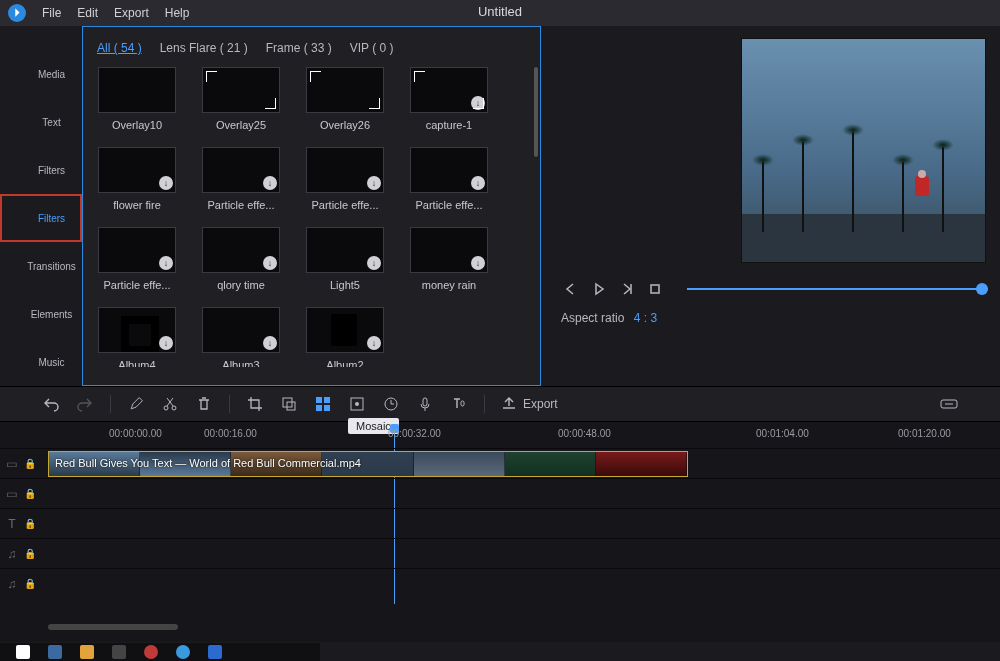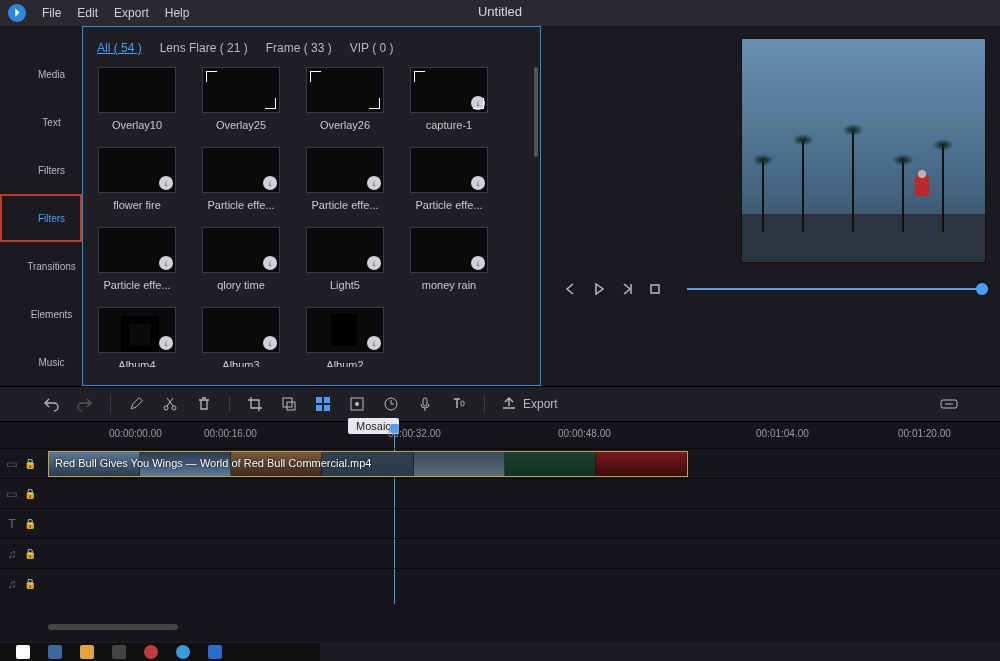--- a/index.html
+++ b/index.html
@@ -237,20 +237,24 @@
       </span>
       <span class="ctrl-btn">
         <svg width="14" height="14" viewBox="0 0 14 14">
             <rect x="3" y="3" width="8" height="8" fill="none" stroke="currentColor" stroke-width="1.5"></rect>
           </svg>
       </span>
       <div class="seekbar">
           <div class="knob"></div>
         </div>
     </div>
+    <div class="aspect">
+      <span>Aspect ratio</span>
+      <span class="val">4 : 3</span>
+    </div>
   </div>
 </div>
 
 <div class="toolbar">
   <span class="tb-btn">
       <svg width="16" height="16" viewBox="0 0 16 16">
         <path d="M6 3 L2 7 L6 11 M2 7 H11 A4 4 0 0 1 11 15" fill="none" stroke="currentColor" stroke-width="1.4"></path>
       </svg>
     </span>
   <span class="tb-btn" style="opacity:.35">
@@ -352,21 +356,21 @@
       <span class="icon">▭</span>
       <span class="lock">🔒</span>
       <div class="clip">
         <div class="seg" style="background:linear-gradient(#5a7a9a,#2a3a4a);"></div>
         <div class="seg" style="background:linear-gradient(#2a3a4a,#5a7a9a);"></div>
         <div class="seg" style="background:linear-gradient(#7a5a3a,#3a2a1a);"></div>
         <div class="seg" style="background:linear-gradient(#304050,#2a3a4a);"></div>
         <div class="seg" style="background:linear-gradient(#3a4a5a,#5a6a7a);"></div>
         <div class="seg" style="background:linear-gradient(#204030,#103020);"></div>
         <div class="seg" style="background:linear-gradient(#7a1a1a,#3a0a0a);"></div>
-        <span class="txt">Red Bull Gives You Wings — World of Red Bull Commercial.mp4</span>
+        <span class="txt">Red Bull Gives You Text — World of Red Bull Commercial.mp4</span>
       </div>
     </div>
     <div class="track">
       <span class="icon">▭</span>
       <span class="lock">🔒</span>
     </div>
     <div class="track">
       <span class="icon">T</span>
       <span class="lock">🔒</span>
     </div>

